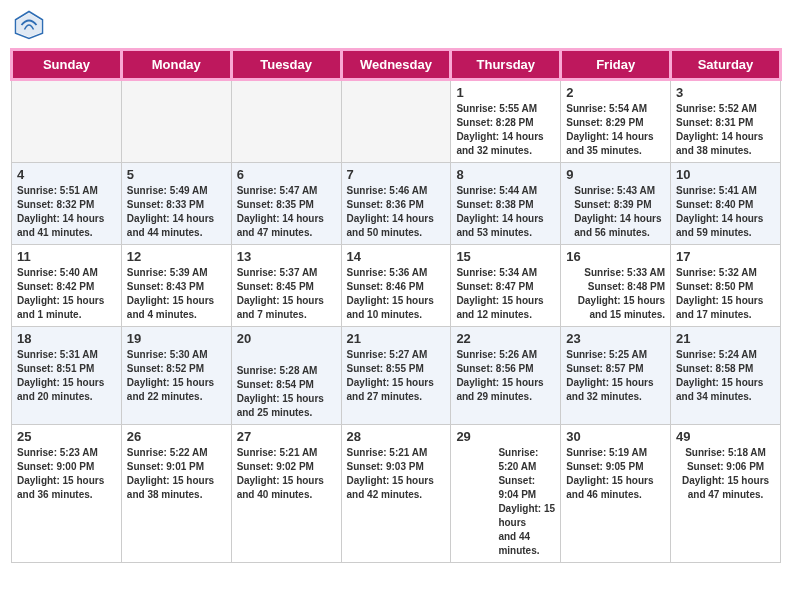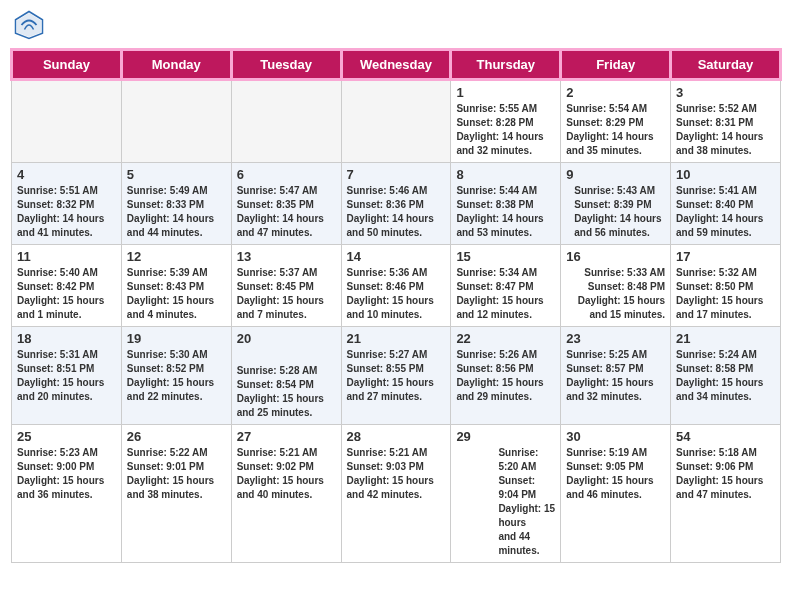--- a/index.html
+++ b/index.html
@@ -359,21 +359,21 @@
 and 44 minutes.</div>
         </td>
         <td>
           <div class="day-num">30</div>
           <div class="day-info" style="white-space: pre-line;">Sunrise: 5:19 AM
 Sunset: 9:05 PM
 Daylight: 15 hours
 and 46 minutes.</div>
         </td>
         <td>
-          <div class="day-num">54</div>
-          <div class="day-info" style="white-space: pre-line;">Sunrise: 5:18 AM
+          <div class="day-num">49</div>
+          <div class="day-info" style="white-space: pre-line; text-align: center;">Sunrise: 5:18 AM
 Sunset: 9:06 PM
 Daylight: 15 hours
 and 47 minutes.</div>
         </td>
       </tr>
     </tbody>
 </table>
 
 </body></html>

